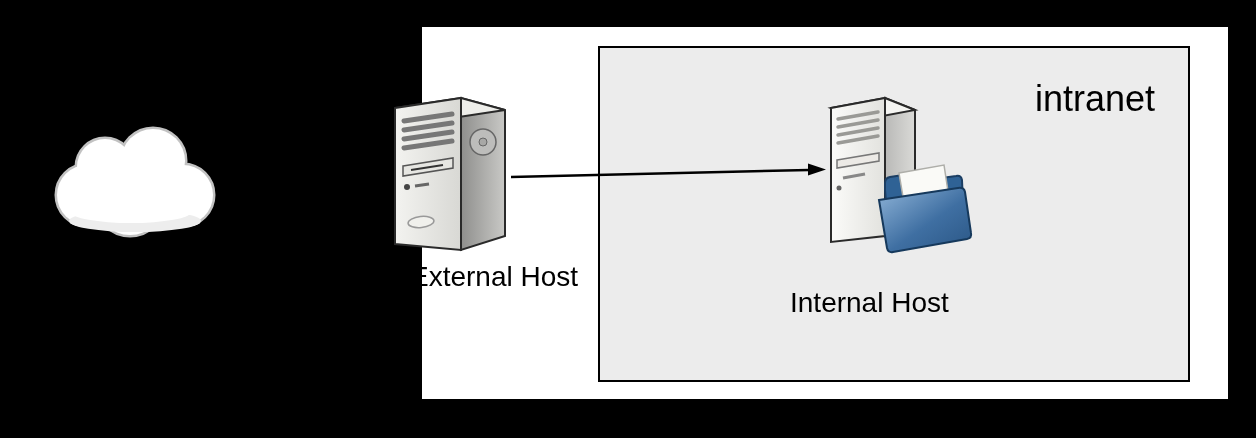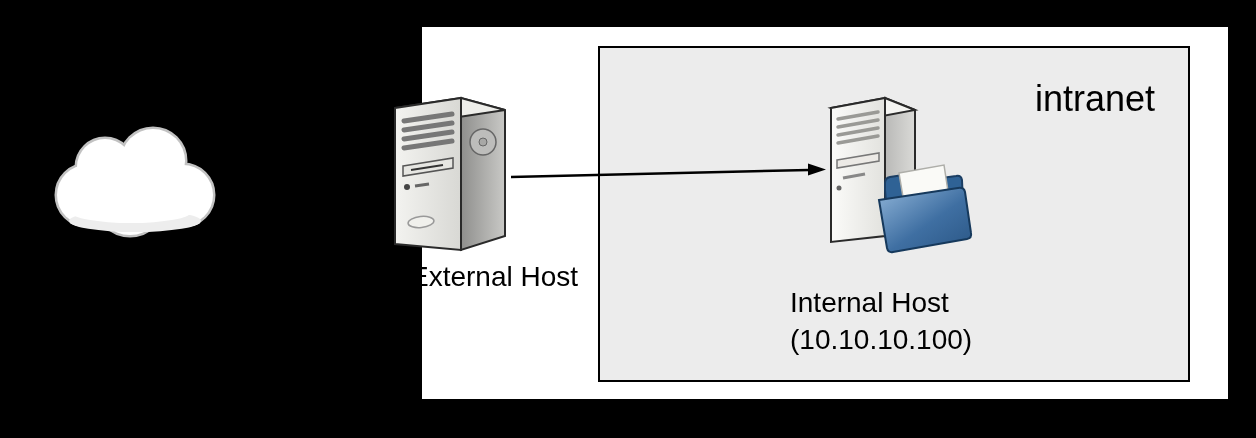--- a/index.html
+++ b/index.html
@@ -119,16 +119,15 @@
       <path d="M62,104 L62,97 Q62,92 67,91 L80,89 Q84,89 86,92 L90,96 L133,90 Q138,89 139,94 L141,140 L66,153 Z" fill="#2f6295" stroke="#1b3e63" stroke-width="2"></path>
       <path d="M76,87 L121,79 L128,125 L84,135 Z" fill="#fafaf7" stroke="#aeaea9" stroke-width="1.5"></path>
       <path d="M56,114 L135,102 Q141,101 142,106 L148,147 Q149,152 144,153 L70,166 Q65,167 64,162 Z" fill="url(#foldG)" stroke="#16395c" stroke-width="2"></path>
     </g>
   </svg>
 
   <div class="label intranet-label">intranet</div>
   <div class="label external-label">External Host</div>
   <div class="label internal-label">
     <div>Internal Host</div>
-    <div>(10.10.10.100)</div>
   </div>
 
 </div>
 
 </body></html>

